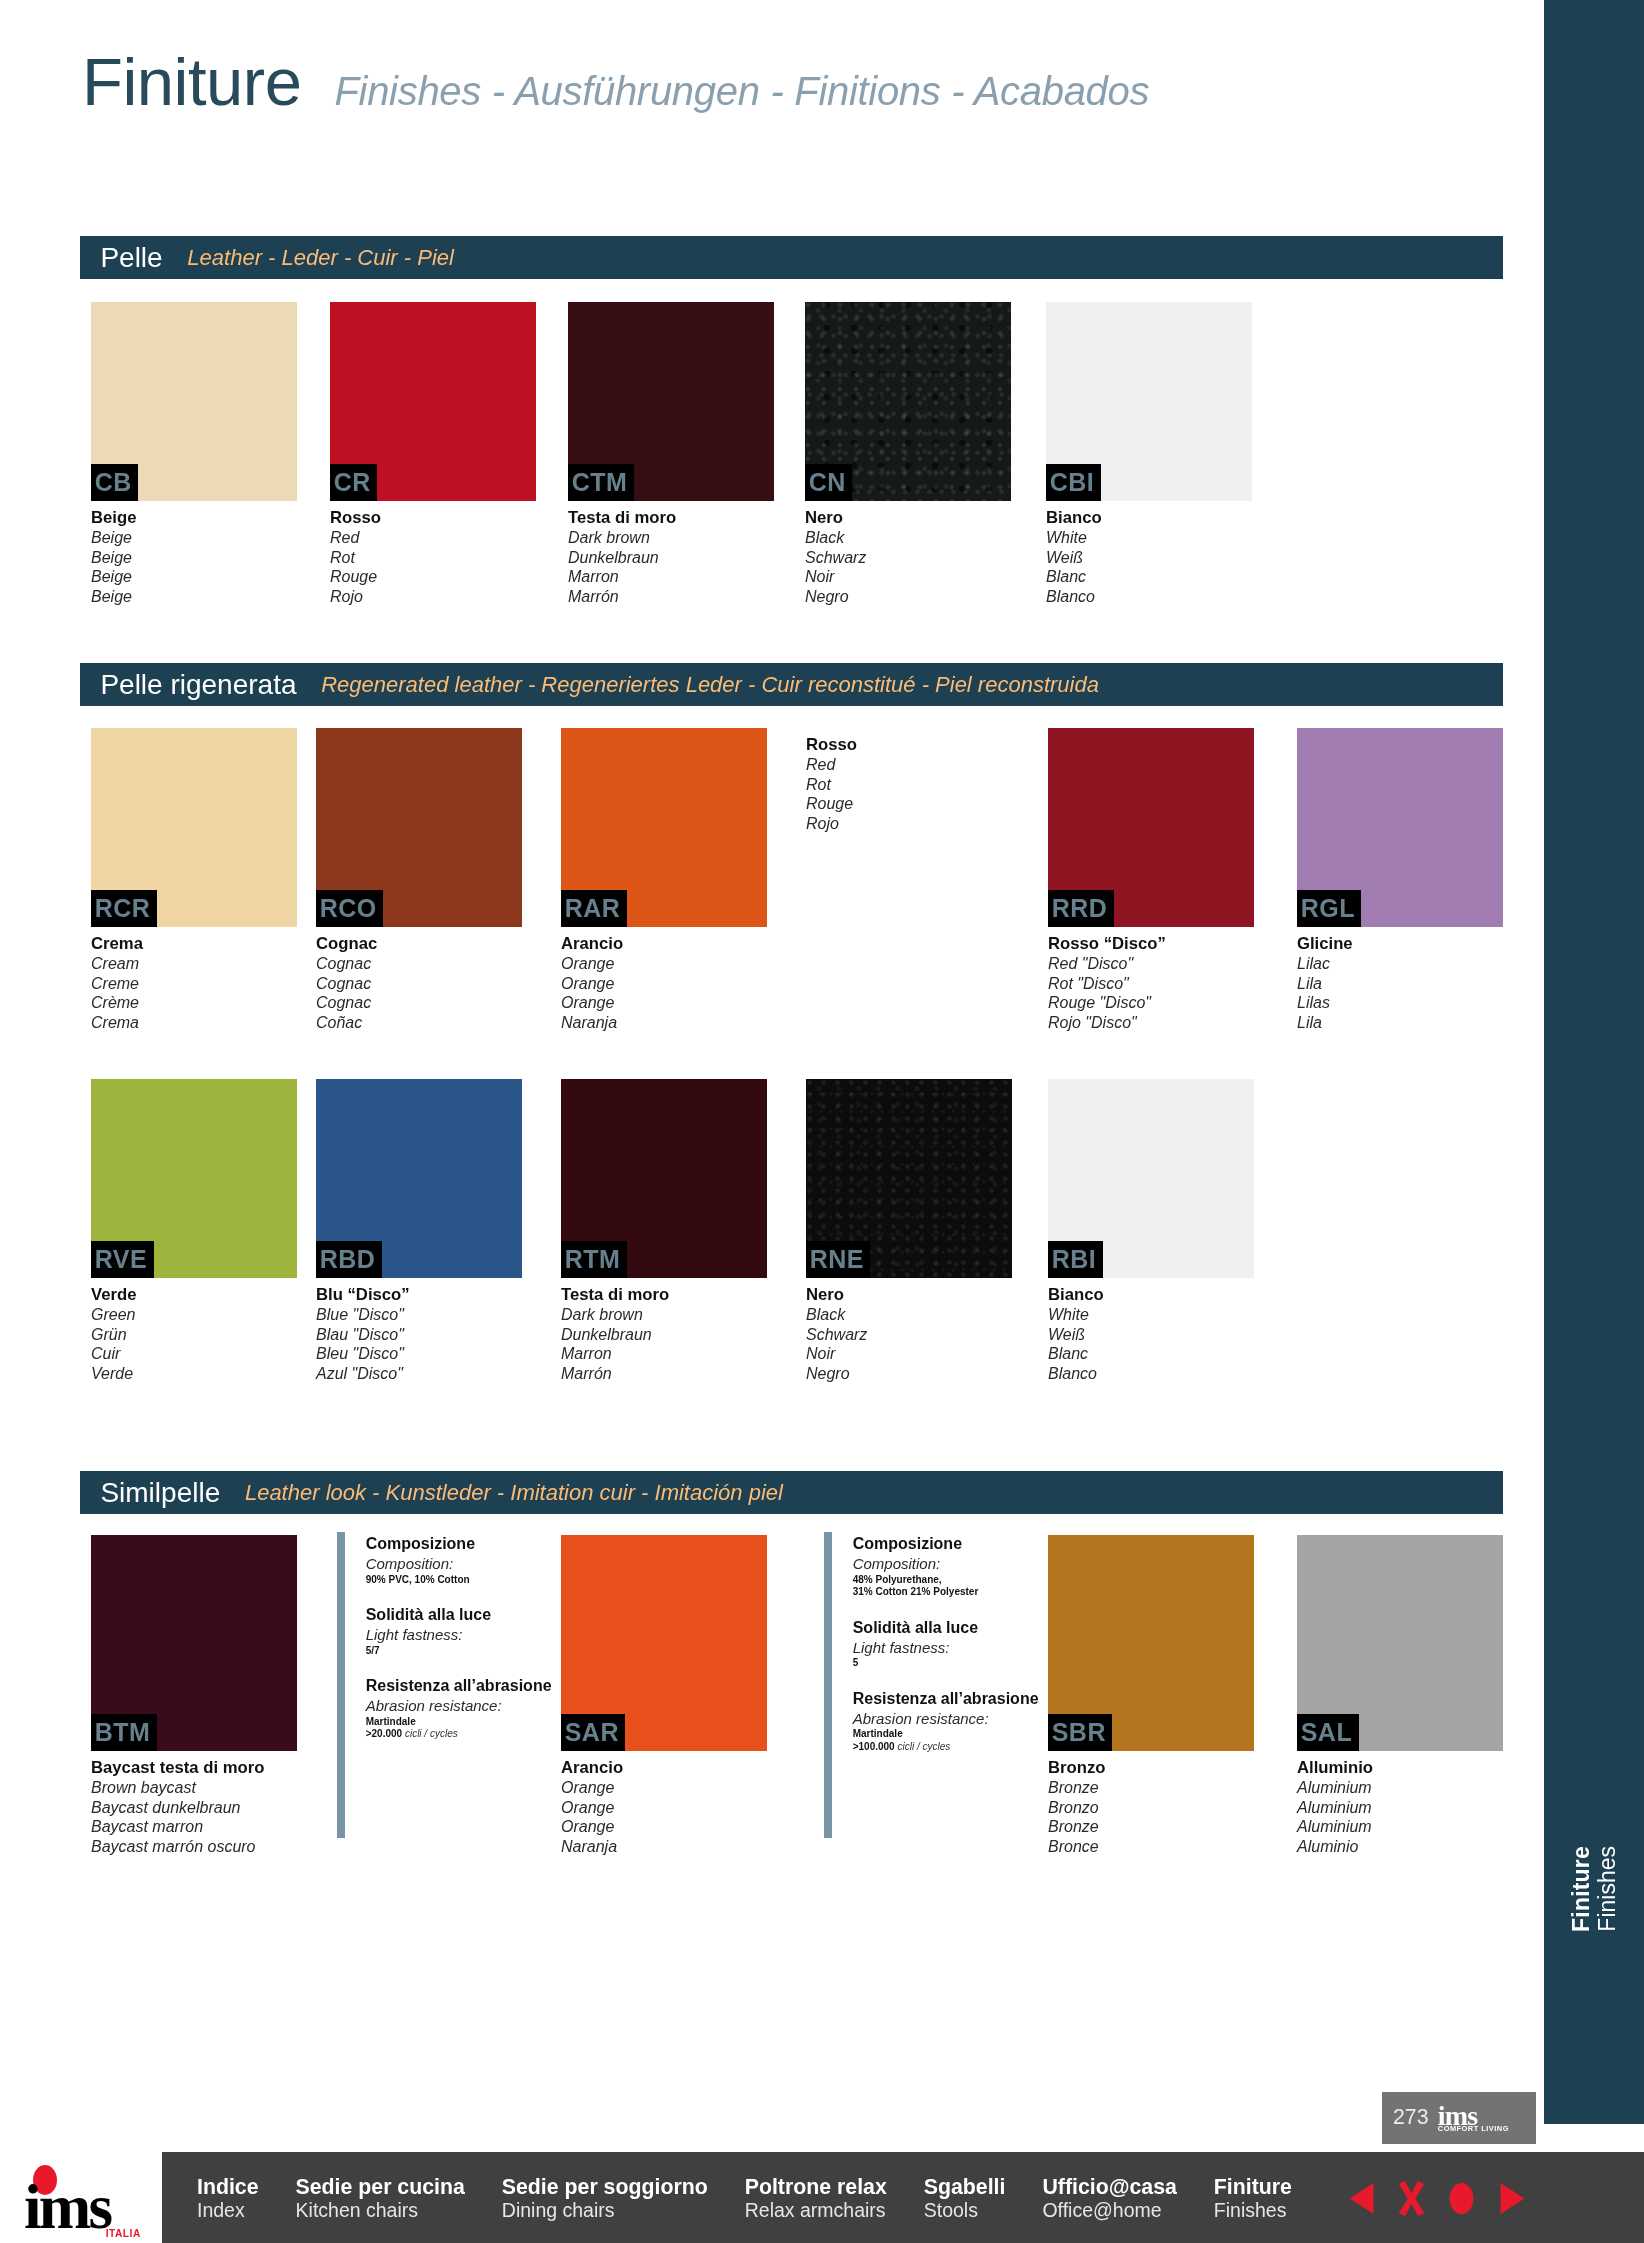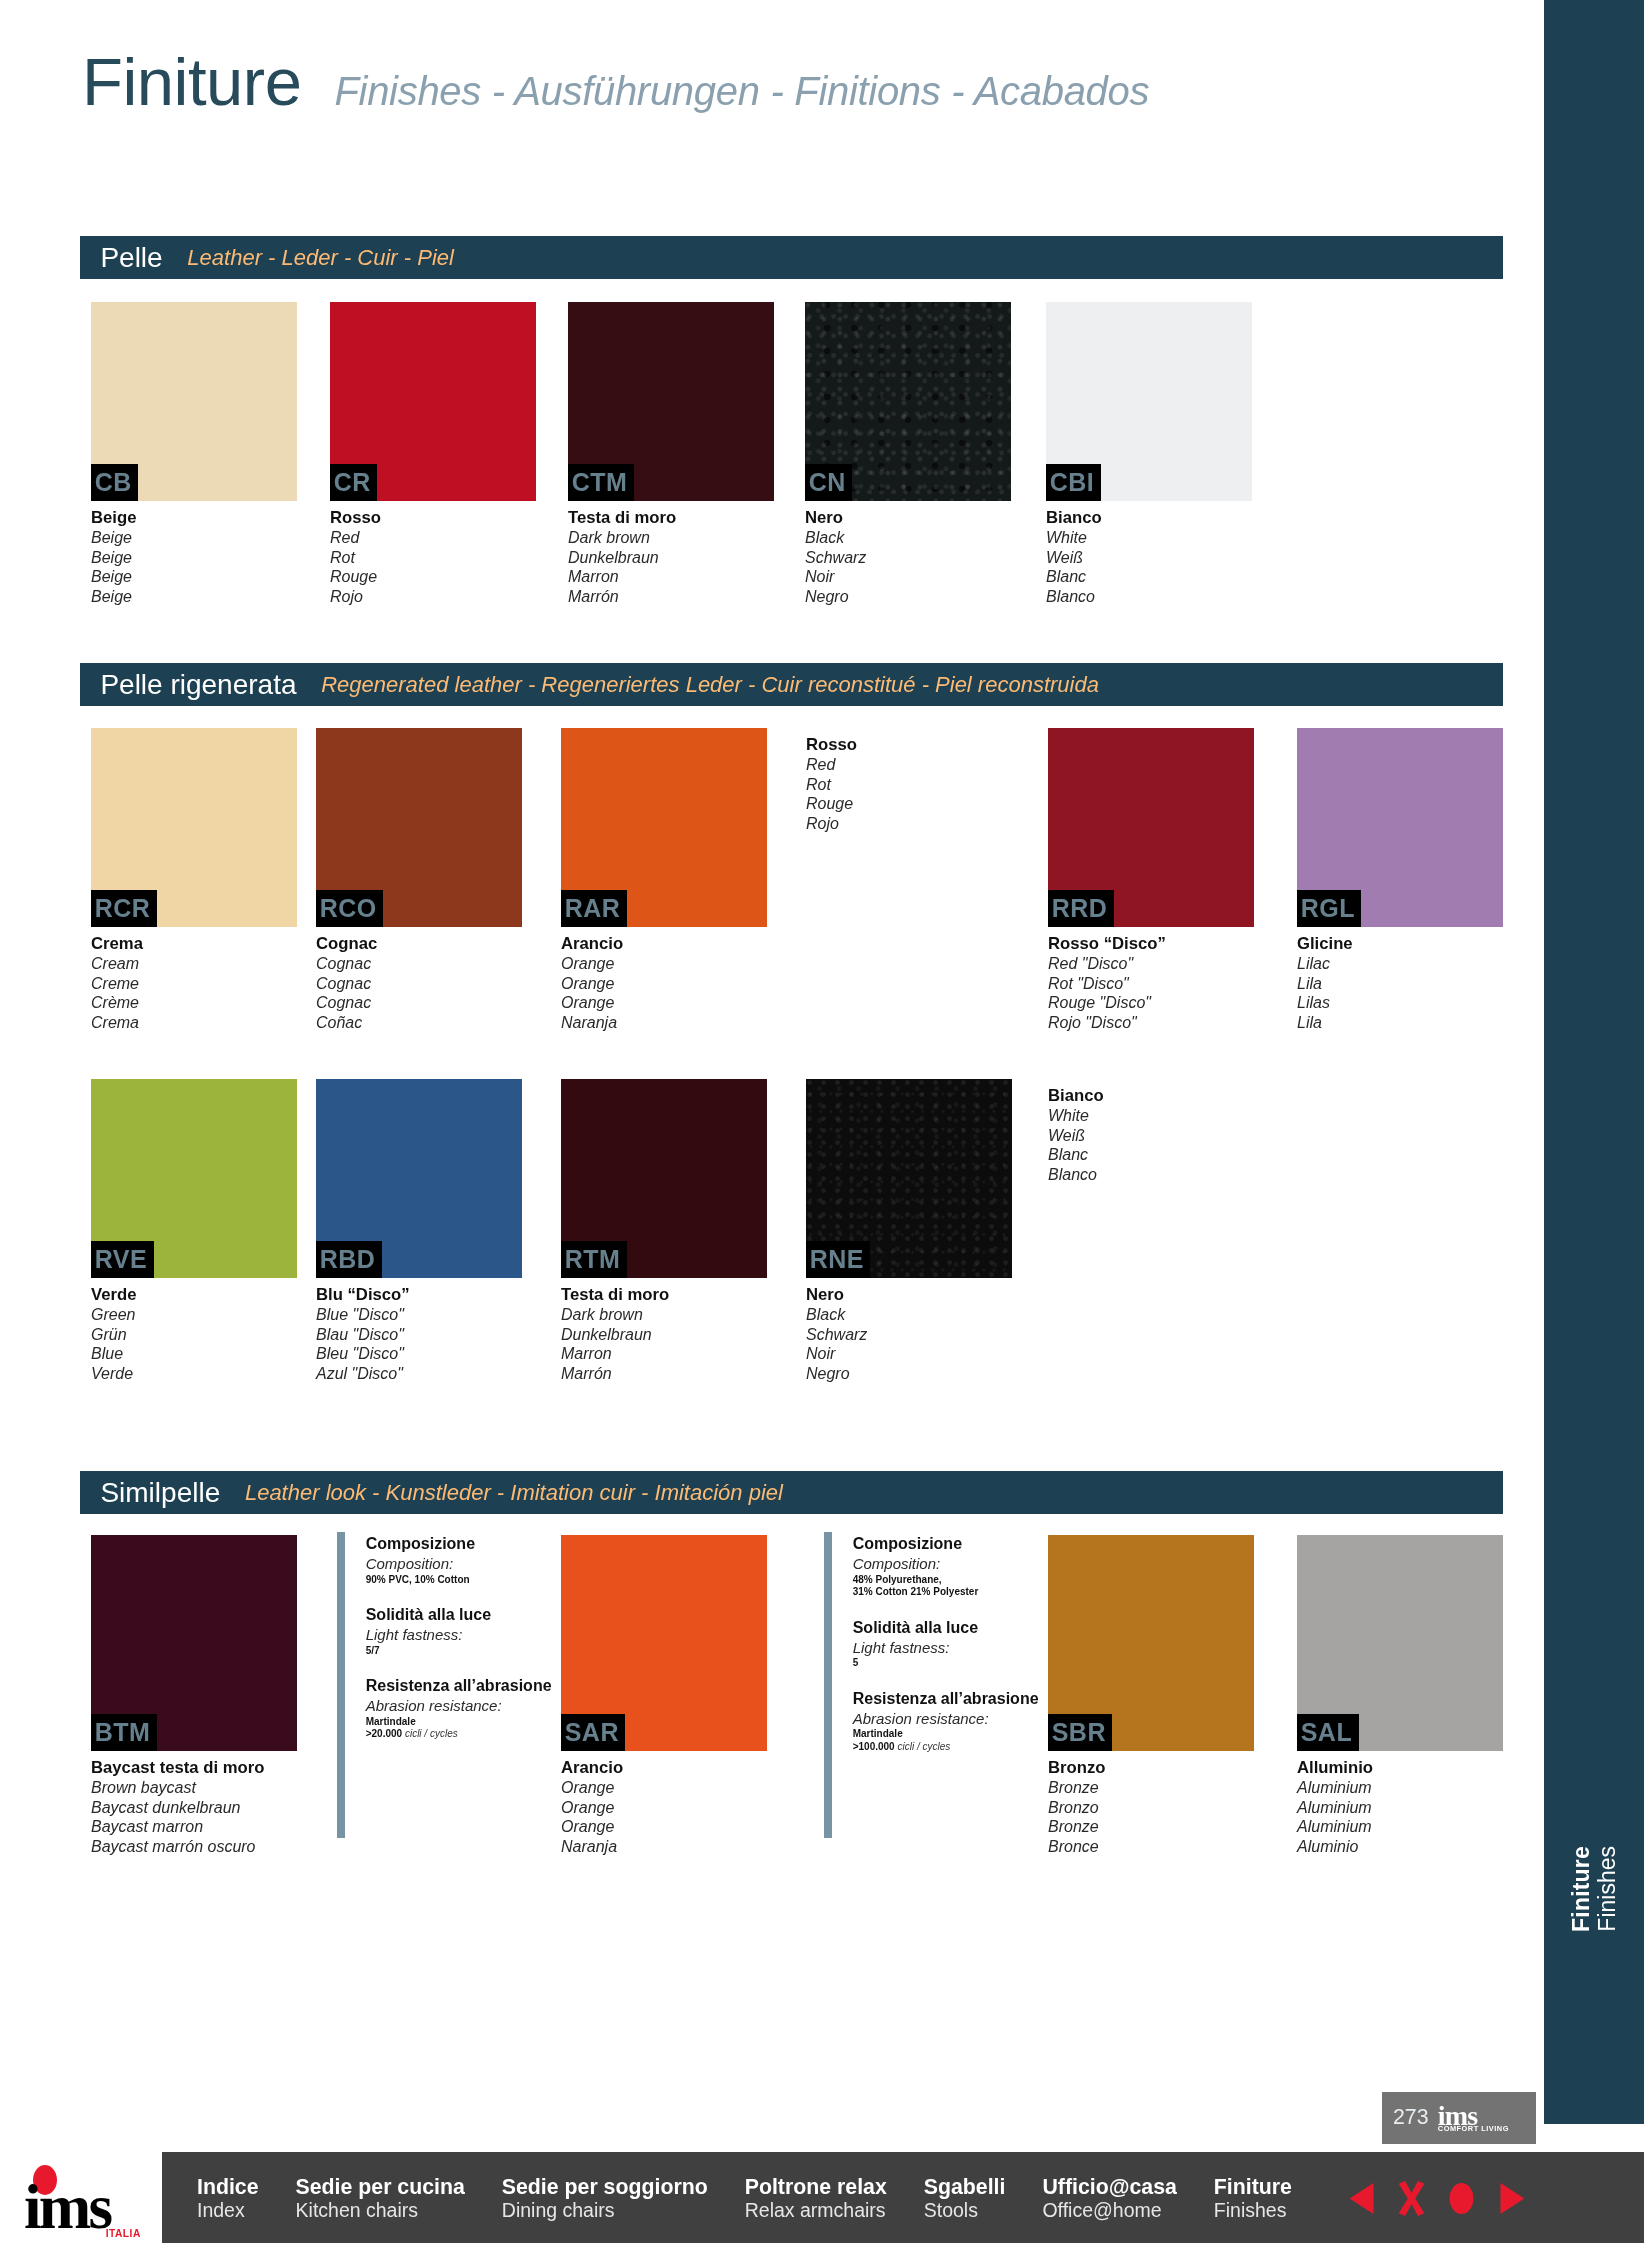--- a/index.html
+++ b/index.html
@@ -453,21 +453,21 @@
 
   <div class="swatch-card" style="left:91px; top:1079px">
     <div class="swatch-box">
       <div class="swatch-tex" style="background:#9cb43c"></div>
       <div class="code-tag">RVE</div>
     </div>
     <div class="names">
       <div class="name-it">Verde</div>
       <div class="name-tr">Green</div>
       <div class="name-tr">Grün</div>
-      <div class="name-tr">Blue</div>
+      <div class="name-tr">Cuir</div>
       <div class="name-tr">Verde</div>
     </div>
   </div>
 
   <div class="swatch-card" style="left:316px; top:1079px">
     <div class="swatch-box">
       <div class="swatch-tex" style="background:#2a5689"></div>
       <div class="code-tag">RBD</div>
     </div>
     <div class="names">
@@ -506,20 +506,24 @@
     <div class="names">
       <div class="name-it">Nero</div>
       <div class="name-tr">Black</div>
       <div class="name-tr">Schwarz</div>
       <div class="name-tr">Noir</div>
       <div class="name-tr">Negro</div>
     </div>
   </div>
 
   <div class="swatch-card" style="left:1048px; top:1079px">
+    <div class="swatch-box">
+      <div class="swatch-tex" style="background:#eef0f2"></div>
+      <div class="code-tag">RBI</div>
+    </div>
     <div class="names">
       <div class="name-it">Bianco</div>
       <div class="name-tr">White</div>
       <div class="name-tr">Weiß</div>
       <div class="name-tr">Blanc</div>
       <div class="name-tr">Blanco</div>
     </div>
   </div>
 
   <div class="sec-bar" style="top:1471px">

